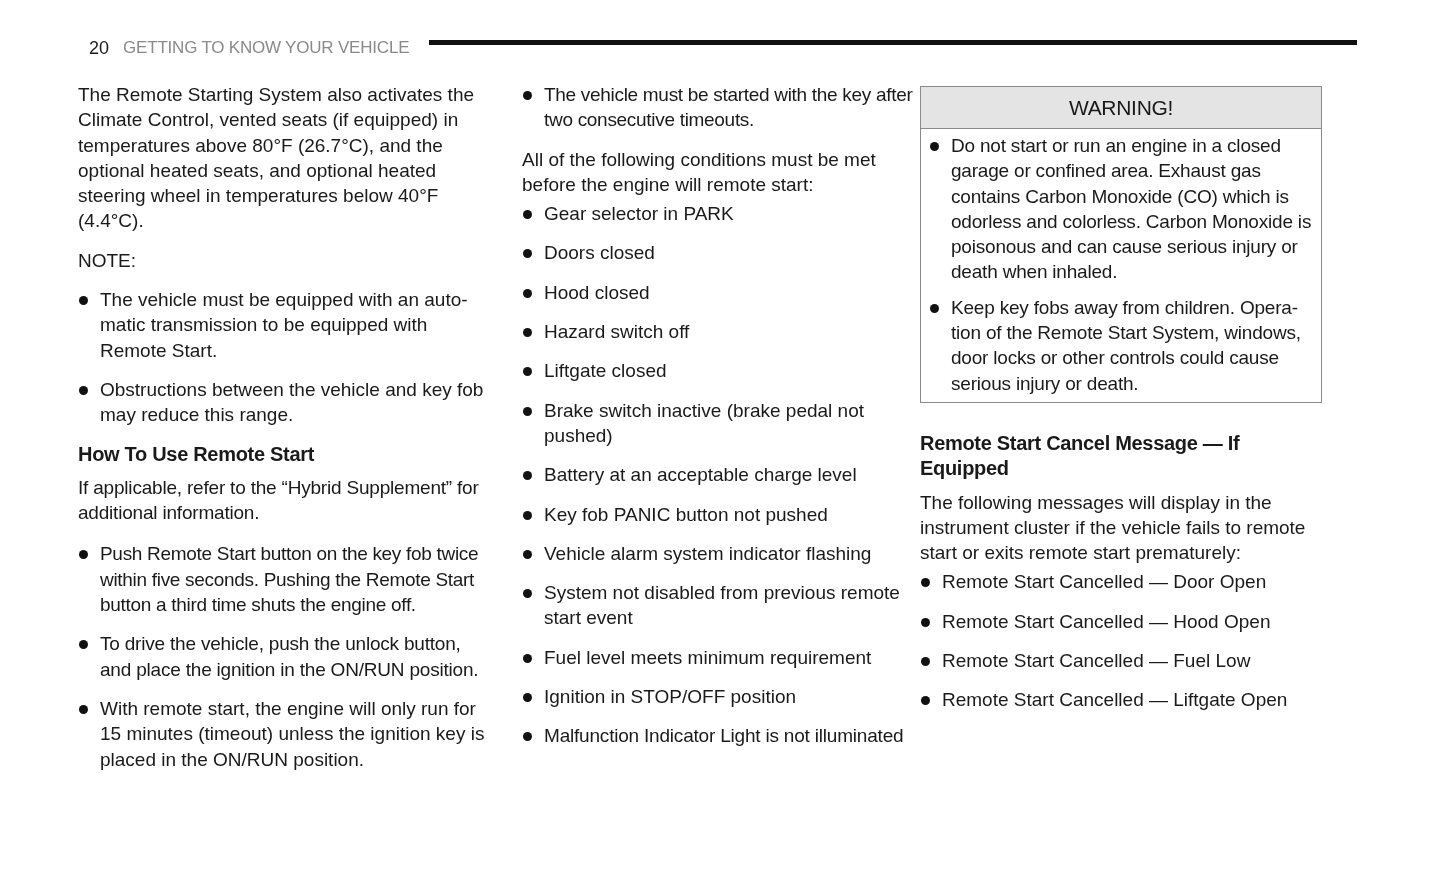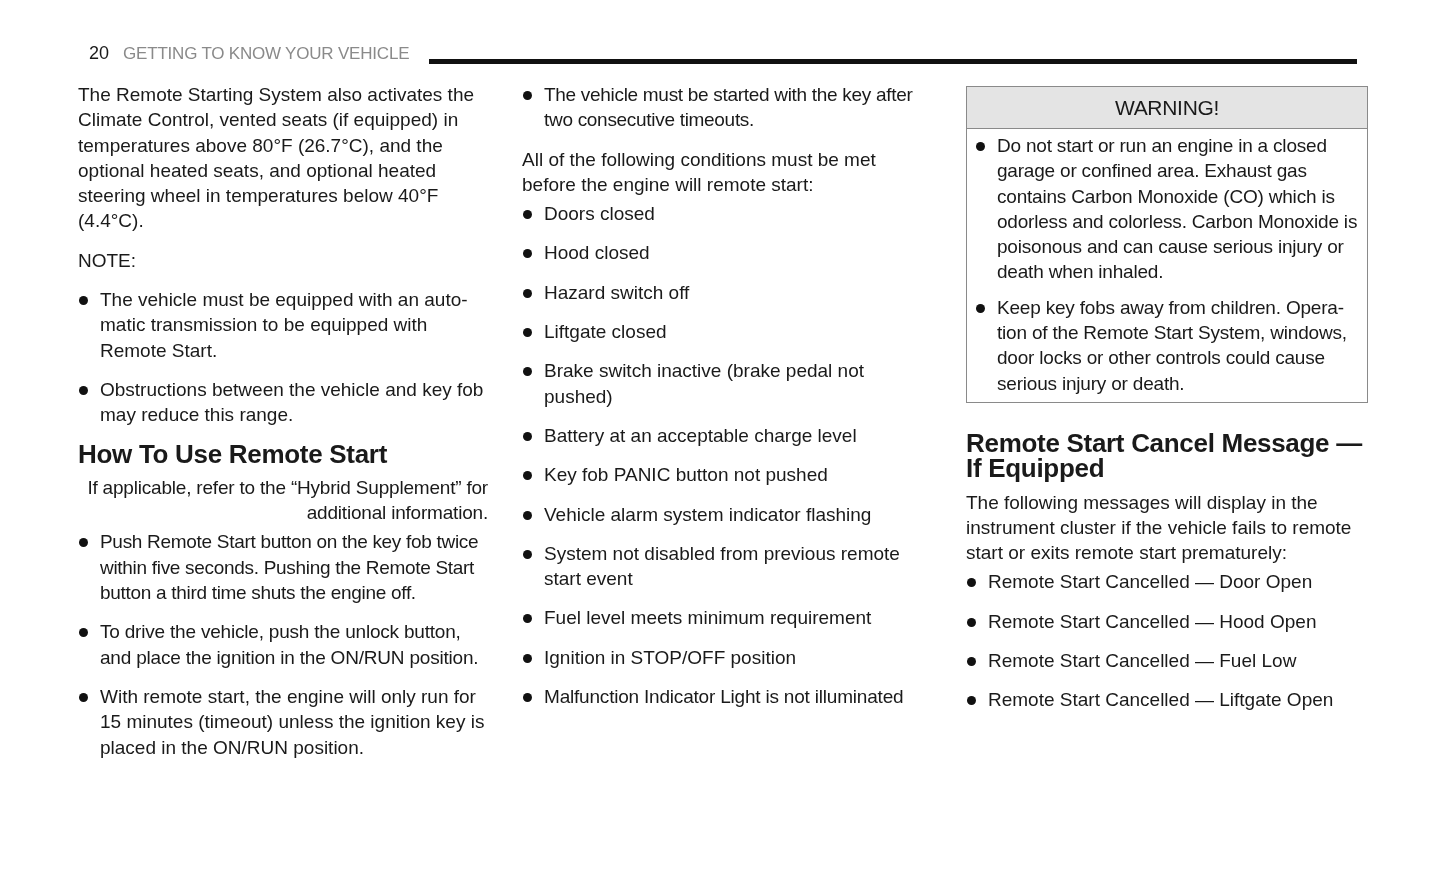--- a/index.html
+++ b/index.html
@@ -1,30 +1,30 @@
 <!DOCTYPE html>
 <html><head>
 <meta charset="utf-8">
 <style>
   html, body { margin:0; padding:0; background:#ffffff; }
   body { width:1445px; height:874px; position:relative; overflow:hidden;
          font-family:"Liberation Sans", sans-serif; color:#1a1a1a; }
-  .header { position:absolute; left:89px; top:38px; width:1268px; height:26px; display:flex; align-items:flex-end; }
+  .header { position:absolute; left:89px; top:38px; width:1268px; height:26px; display:flex; align-items:flex-start; }
   .page-num { font-size:18px; color:#1a1a1a; margin-right:14px; }
   .section-title { font-size:17px; color:#8a8a8a; letter-spacing:-0.2px; white-space:nowrap; }
   .rule { flex:1; height:5px; background:#111; margin-left:20px; margin-top:2px; }
   .col { position:absolute; top:82px; font-size:19px; line-height:25.3px; }
   .col1 { left:78px; width:410px; }
   .col2 { left:522px; width:410px; }
-  .col3 { left:966px; width:402px; }
+  .col3 { left:920px; width:402px; }
   p { margin:0; }
   .para { margin-bottom:14px; }
   .note { margin-bottom:14px; }
-  .h3 { font-weight:bold; font-size:26px; margin:0 0 8px 0; letter-spacing:-0.3px; }
-  .bold-para { margin-bottom:4px; letter-spacing:-0.2px;text-align:right; }
+  .h3 { font-weight:bold; font-size:20px; margin:0 0 8px 0; letter-spacing:-0.3px; }
+  .bold-para { margin-bottom:16px; letter-spacing:-0.2px; }
   ul { list-style:none; margin:0; padding:0; }
   li { position:relative; padding-left:22px; margin-bottom:14px; }
   li::before { content:""; position:absolute; left:1px; top:9px; width:9px; height:9px; border-radius:50%; background:#111; }
   .warn-box { border:1px solid #8a8a8a; margin-top:4px; }
   .warn-head { background:#e4e4e4; border-bottom:1px solid #8a8a8a; text-align:center; font-size:21px; height:41px; line-height:41px; letter-spacing:-0.3px; }
   .warn-body { padding:4px 8px 6px 8px; }
   .warn-body li { margin-bottom:10px; }
   .warn-body li:last-child { margin-bottom:0; }
   .col3 .h3 { margin-top:28px; }
 </style>
@@ -52,20 +52,21 @@
     <li>With remote start, the engine will only run for 15 minutes (timeout) unless the ignition key is placed in the ON/RUN position.</li>
   </ul>
 </div>
 
 <div class="col col2">
   <ul>
     <li style="letter-spacing:-0.3px">The vehicle must be started with the key after two consecutive timeouts.</li>
   </ul>
   <p class="para" style="margin-bottom:4px">All of the following conditions must be met before the engine will remote start:</p>
   <ul>
+    <li>Gear selector in PARK</li>
     <li>Doors closed</li>
     <li>Hood closed</li>
     <li>Hazard switch off</li>
     <li>Liftgate closed</li>
     <li>Brake switch inactive (brake pedal not pushed)</li>
     <li>Battery at an acceptable charge level</li>
     <li>Key fob PANIC button not pushed</li>
     <li>Vehicle alarm system indicator flashing</li>
     <li>System not disabled from previous remote start event</li>
     <li>Fuel level meets minimum requirement</li>

